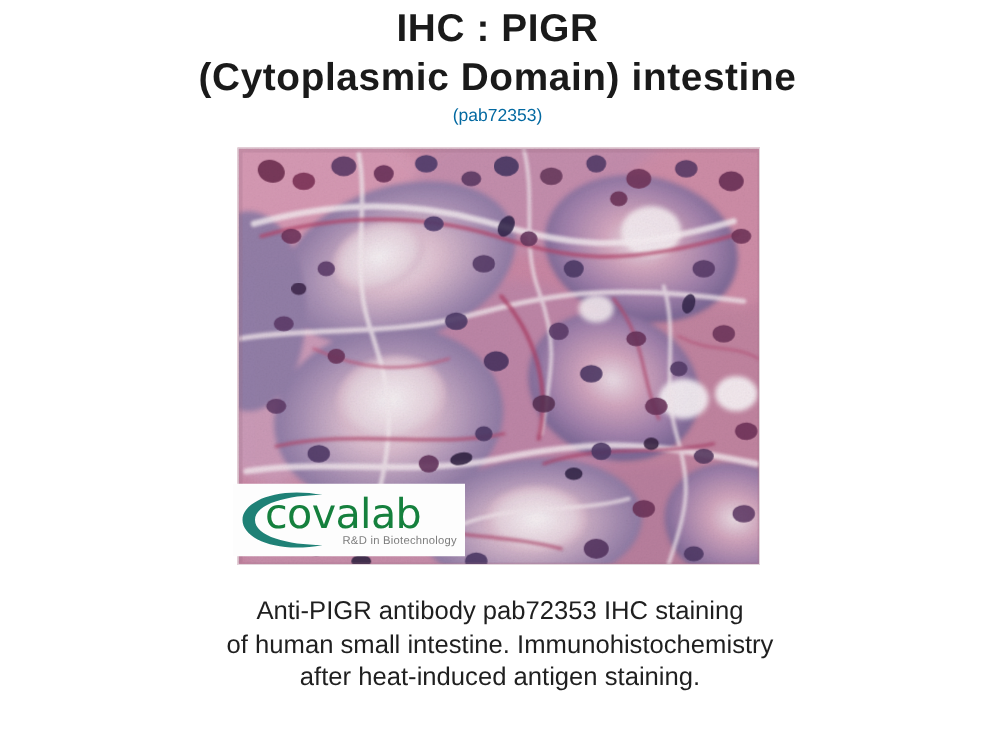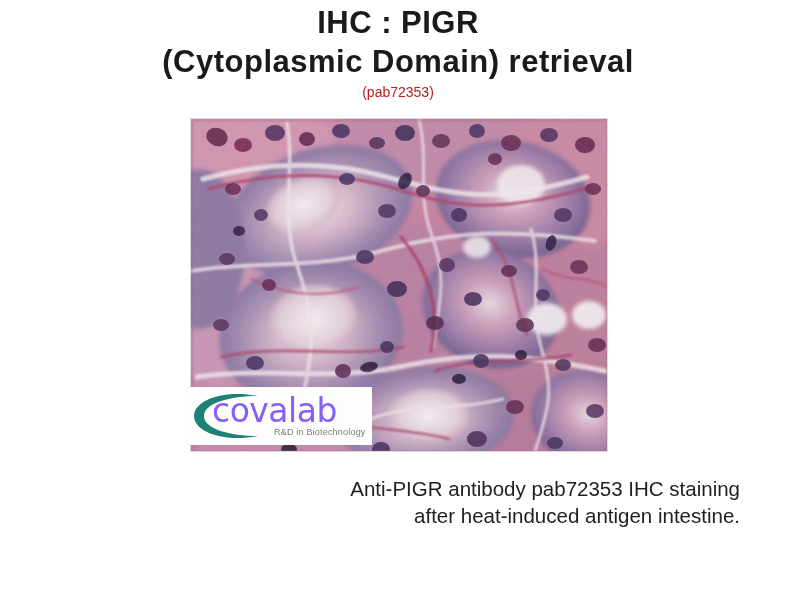--- a/index.html
+++ b/index.html
@@ -25,21 +25,21 @@
   .title-line {
     font-weight:bold;
     color:#1a1a1a;
     letter-spacing:0.5px;
     white-space:nowrap;
   }
   #title-line-1 { font-size:31px; line-height:38px; }
   #title-line-2 { font-size:31px; line-height:40px; }
   #catalog-number {
     font-size:14px;
-    color:#b91c1c;
+    color:#0369a1;
     line-height:20px;
     font-weight:normal;
   }
 
   
   #micrograph {
     position:absolute;
     left:190px; top:118px;
     width:418px; height:334px;
     overflow:hidden;
@@ -72,21 +72,21 @@
     left:6px; top:4px;
     width:74px; height:50px;
   }
   #logo-wordmark {
     position:absolute;
     left:26px; top:6px;
     width:160px;
     font-size:33px;
     line-height:36px;
     letter-spacing:-0.5px;
-    color:#8b5cf6;
+    color:#15803d;
     font-family:"DejaVu Sans", sans-serif;
     font-weight:400;
   }
   #logo-tagline {
     position:absolute;
     left:88px; top:40px;
     font-size:9px;
     color:#7d7d7d;
     letter-spacing:0.2px;
     white-space:nowrap;
@@ -97,31 +97,30 @@
     position:absolute;
     left:60px; top:476px;
     width:680px;
     text-align:center;
   }
   .caption-line {
     font-size:20.5px;
     line-height:26.5px;
     color:#1f1f1f;
     white-space:nowrap;
-    text-align:right;
   }
 </style>
 </head>
 <body>
 
 <div id="page">
 
   <div id="title-block">
     <div class="title-line" id="title-line-1">IHC : PIGR</div>
-    <div class="title-line" id="title-line-2">(Cytoplasmic Domain) retrieval</div>
+    <div class="title-line" id="title-line-2">(Cytoplasmic Domain) intestine</div>
     <div id="catalog-number">(pab72353)</div>
   </div>
 
   <div id="micrograph">
     <svg id="micrograph-canvas" viewBox="0 0 418 334" preserveAspectRatio="none">
       <defs>
         <radialGradient id="gCryptA" cx="50%" cy="50%" r="62%">
           <stop offset="0%" stop-color="#f0e8ee"></stop>
           <stop offset="28%" stop-color="#dfc3d3"></stop>
           <stop offset="62%" stop-color="#a58fb4"></stop>
@@ -302,16 +301,17 @@
         <path d="M66 5 C30 -2, 2 10, 2 25 C2 40, 30 52, 66 45
                  C38 45, 12 38, 12 25 C12 12, 38 5, 66 5 Z" fill="#1f8176"></path>
       </svg>
       <div id="logo-wordmark">covalab</div>
       <div id="logo-tagline">R&amp;D in Biotechnology</div>
     </div>
   </div>
 
   <div id="caption">
     <div class="caption-line">Anti-PIGR antibody pab72353 IHC staining</div>
-    <div class="caption-line">after heat-induced antigen intestine.</div>
+    <div class="caption-line">of human small intestine. Immunohistochemistry</div>
+    <div class="caption-line">after heat-induced antigen staining.</div>
   </div>
 
 </div>
 
 </body></html>

